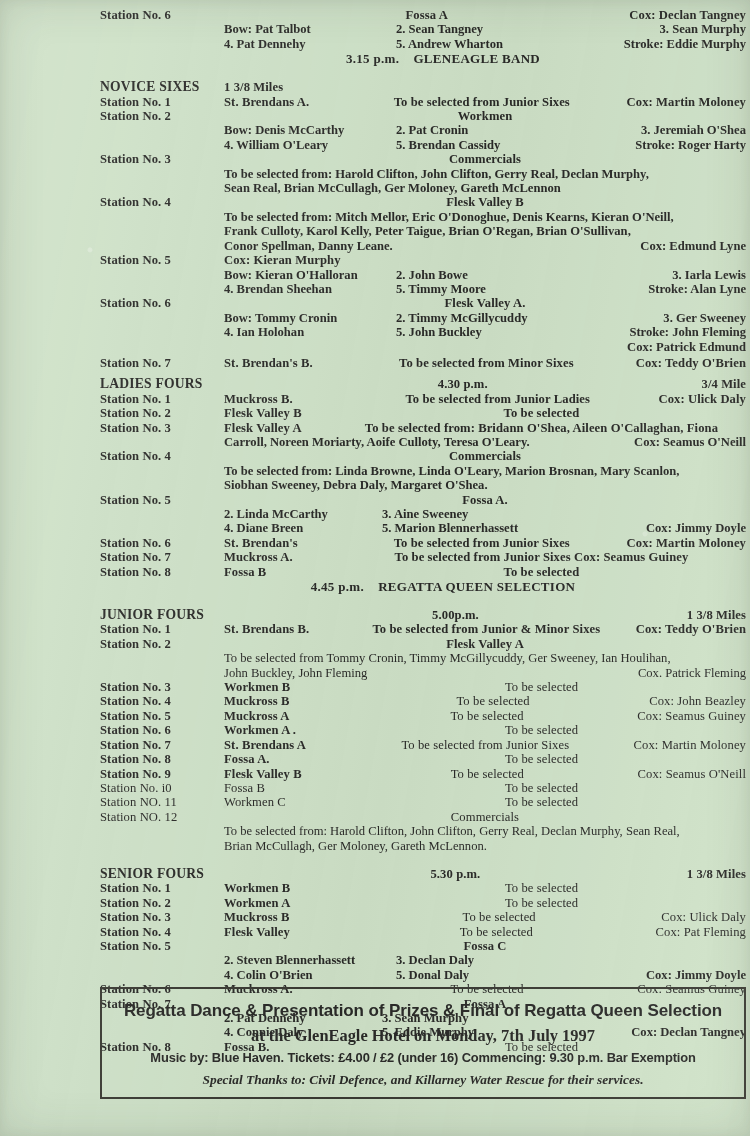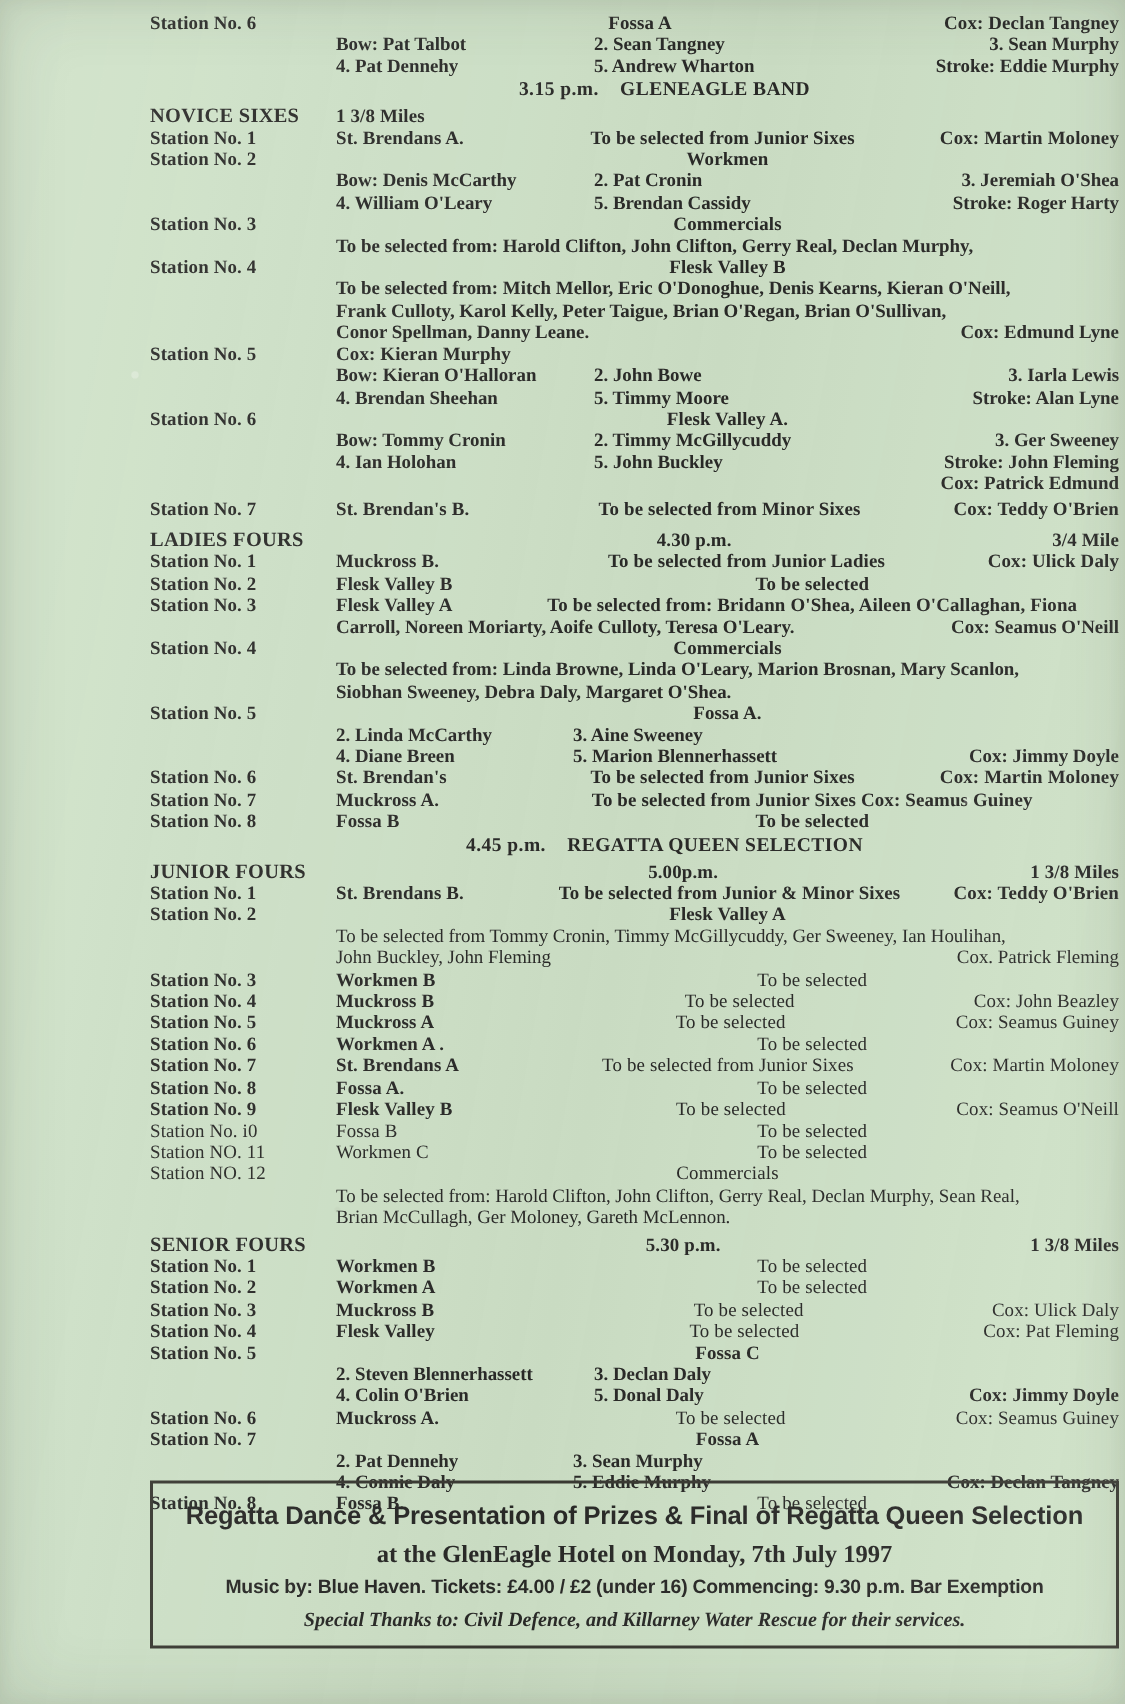--- a/index.html
+++ b/index.html
@@ -86,21 +86,21 @@
   .section-head .col-station {
     font-weight: bold;
     font-size: 13.6px;
     letter-spacing: 0.2px;
   }
   .section-head .col-right {
     font-weight: bold;
     font-size: 12.6px;
   }
   .section-head {
-    margin-top: 4px;
+    margin-top: 14px;
   }
 
   
   .crew {
     display: flex;
     align-items: baseline;
     font-size: 12.6px;
     line-height: 14.4px;
     white-space: nowrap;
     padding-left: 124px;
@@ -247,20 +247,23 @@
       <span class="c3">Stroke:  Roger Harty</span>
     </div>
 
     <div class="line">
       <span class="col-station">Station No. 3</span>
       <span class="col-mid">Commercials</span>
     </div>
     <div class="indent">
       <span class="txt">To be selected from:  Harold Clifton,  John Clifton,  Gerry Real,  Declan Murphy,</span>
     </div>
+    <div class="indent">
+      <span class="txt">Sean Real,  Brian McCullagh,  Ger Moloney, Gareth McLennon</span>
+    </div>
 
     <div class="line">
       <span class="col-station">Station No. 4</span>
       <span class="col-mid">Flesk Valley B</span>
     </div>
     <div class="indent">
       <span class="txt">To be selected from:  Mitch Mellor, Eric O'Donoghue, Denis Kearns, Kieran O'Neill,</span>
     </div>
     <div class="indent">
       <span class="txt">Frank Culloty,  Karol Kelly, Peter Taigue, Brian O'Regan, Brian O'Sullivan,</span>

